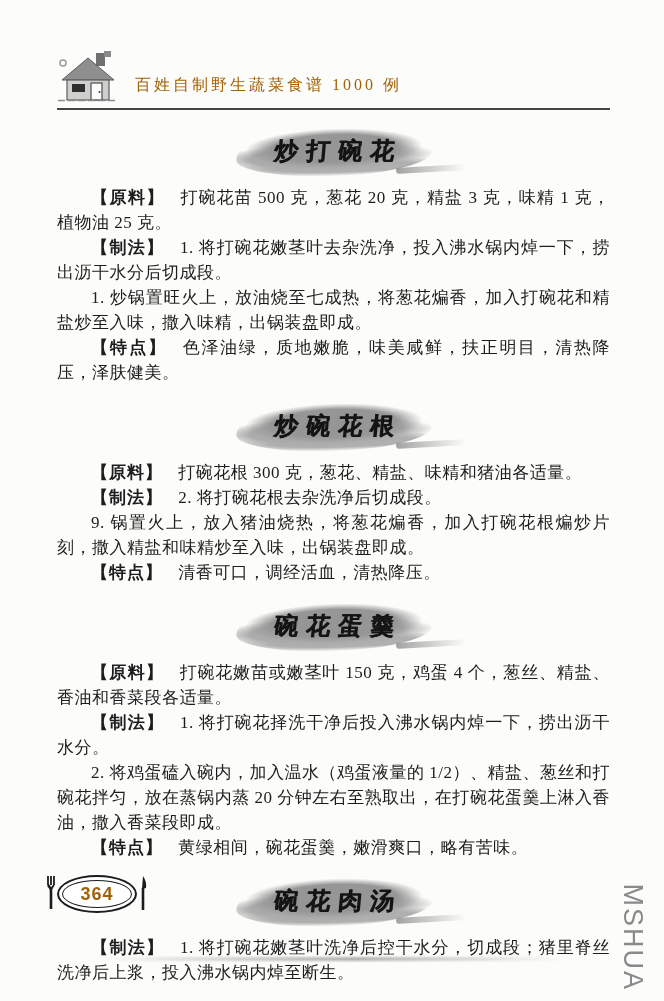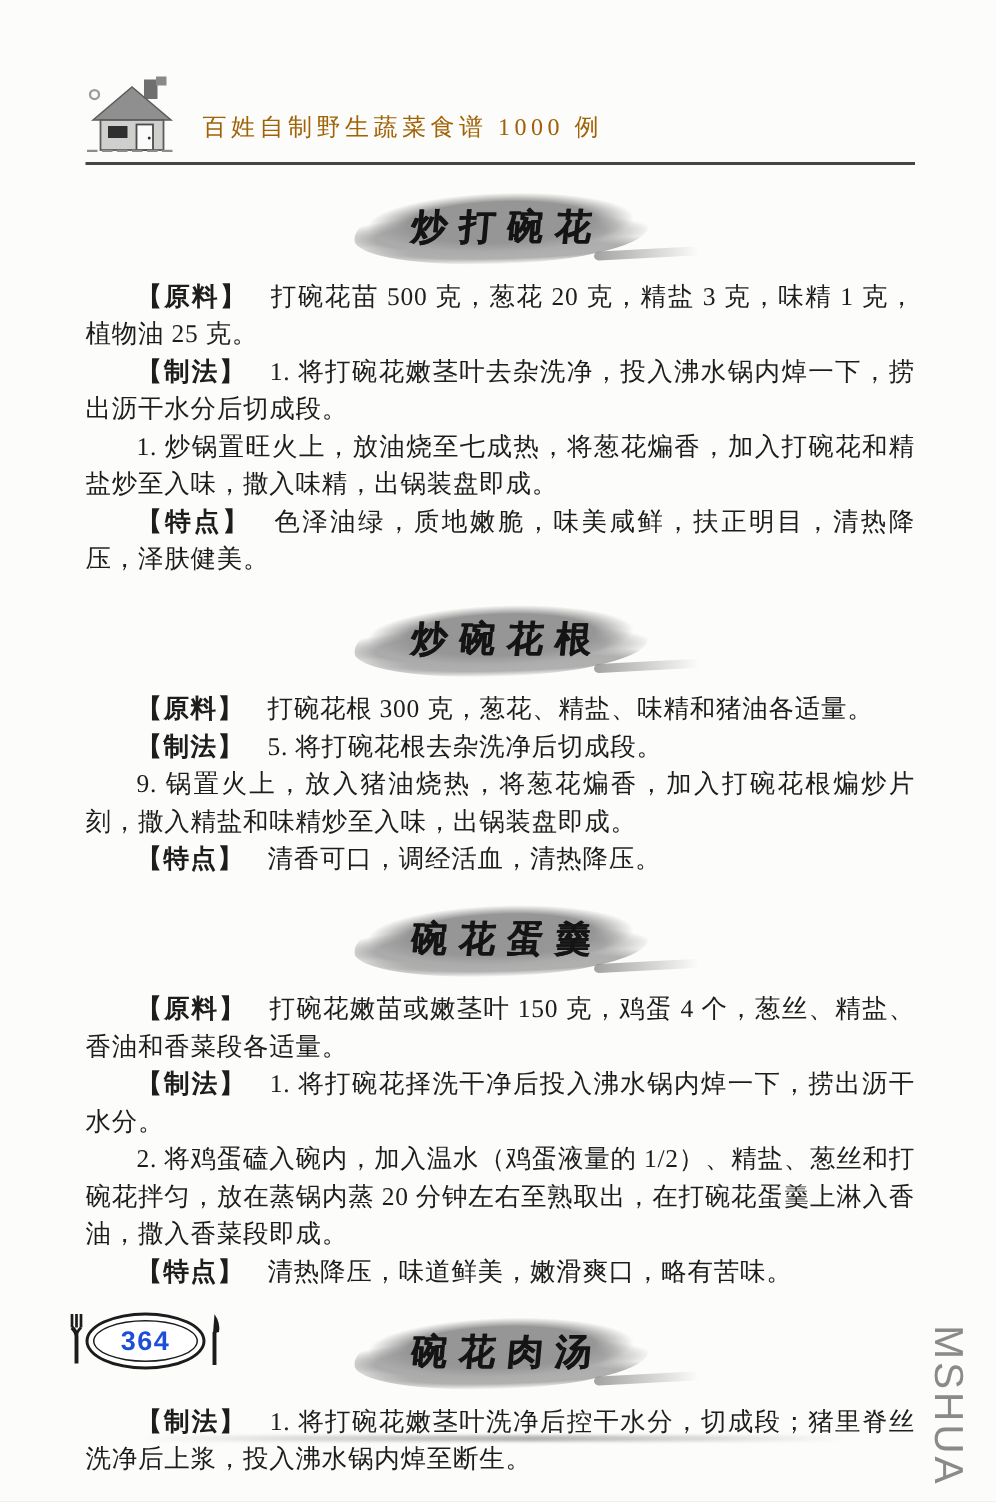--- a/index.html
+++ b/index.html
@@ -56,21 +56,21 @@
   .plate{
     position:relative;width:76px;height:34px;margin:0 -3px;
     border:2px solid #1c1c1c;border-radius:50%;
     display:flex;align-items:center;justify-content:center;background:#fff;
   }
   .plate::before{
     content:"";position:absolute;inset:3px;border:1.5px solid #1c1c1c;border-radius:50%;
   }
   .page-num{
     position:relative;z-index:1;font-size:18px;font-weight:700;letter-spacing:1px;
-    font-family:"Liberation Sans","DejaVu Sans",sans-serif;color:#1d4ed8;
+    font-family:"Liberation Sans","DejaVu Sans",sans-serif;color:#a16207;
   }
   
   .watermark{
     position:absolute;top:920px;right:-20px;width:104px;text-align:center;
     transform:rotate(90deg);transform-origin:center;
     font-family:"Liberation Sans","DejaVu Sans",sans-serif;
     font-size:27px;color:#8a8a8a;letter-spacing:2px;font-weight:400;
   }
   
   .smudge{
@@ -109,33 +109,33 @@
       <p class="para"><span class="p-label">【制法】</span><span>1. 将打碗花嫩茎叶去杂洗净，投入沸水锅内焯一下，捞出沥干水分后切成段。</span></p>
       <p class="para"><span class="p-label"></span><span>1. 炒锅置旺火上，放油烧至七成热，将葱花煸香，加入打碗花和精盐炒至入味，撒入味精，出锅装盘即成。</span></p>
       <p class="para"><span class="p-label">【特点】</span><span>色泽油绿，质地嫩脆，味美咸鲜，扶正明目，清热降压，泽肤健美。</span></p>
     </section>
 
     <section>
       <div class="title-row">
         <span class="brush"><span class="t">炒碗花根</span></span>
       </div>
       <p class="para"><span class="p-label">【原料】</span><span>打碗花根 300 克，葱花、精盐、味精和猪油各适量。</span></p>
-      <p class="para"><span class="p-label">【制法】</span><span>5. 将打碗花根去杂洗净后切成段。</span></p>
+      <p class="para"><span class="p-label">【制法】</span><span>2. 将打碗花根去杂洗净后切成段。</span></p>
       <p class="para"><span class="p-label"></span><span>9. 锅置火上，放入猪油烧热，将葱花煸香，加入打碗花根煸炒片刻，撒入精盐和味精炒至入味，出锅装盘即成。</span></p>
       <p class="para"><span class="p-label">【特点】</span><span>清香可口，调经活血，清热降压。</span></p>
     </section>
 
     <section>
       <div class="title-row">
         <span class="brush"><span class="t">碗花蛋羹</span></span>
       </div>
       <p class="para"><span class="p-label">【原料】</span><span>打碗花嫩苗或嫩茎叶 150 克，鸡蛋 4 个，葱丝、精盐、香油和香菜段各适量。</span></p>
       <p class="para"><span class="p-label">【制法】</span><span>1. 将打碗花择洗干净后投入沸水锅内焯一下，捞出沥干水分。</span></p>
       <p class="para"><span class="p-label"></span><span>2. 将鸡蛋磕入碗内，加入温水（鸡蛋液量的 1/2）、精盐、葱丝和打碗花拌匀，放在蒸锅内蒸 20 分钟左右至熟取出，在打碗花蛋羹上淋入香油，撒入香菜段即成。</span></p>
-      <p class="para"><span class="p-label">【特点】</span><span>清热降压，味道鲜美，嫩滑爽口，略有苦味。</span></p>
+      <p class="para"><span class="p-label">【特点】</span><span>黄绿相间，碗花蛋羹，嫩滑爽口，略有苦味。</span></p>
     </section>
 
     <section>
       <div class="title-row">
         <span class="brush"><span class="t">碗花肉汤</span></span>
       </div>
       <p class="para"><span class="p-label">【制法】</span><span>1. 将打碗花嫩茎叶洗净后控干水分，切成段；猪里脊丝洗净后上浆，投入沸水锅内焯至断生。</span></p>
     </section>
 
   </div>

